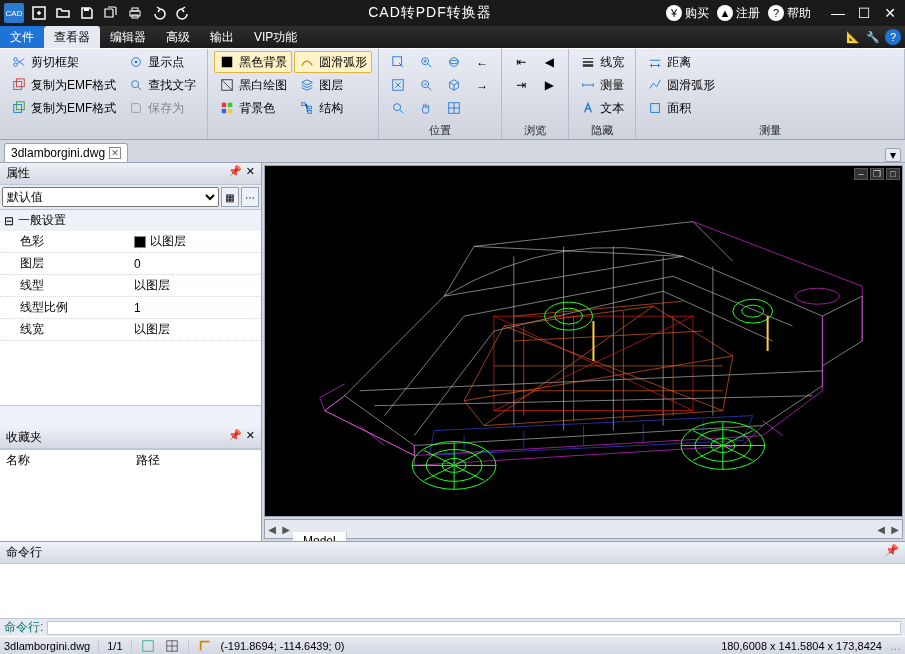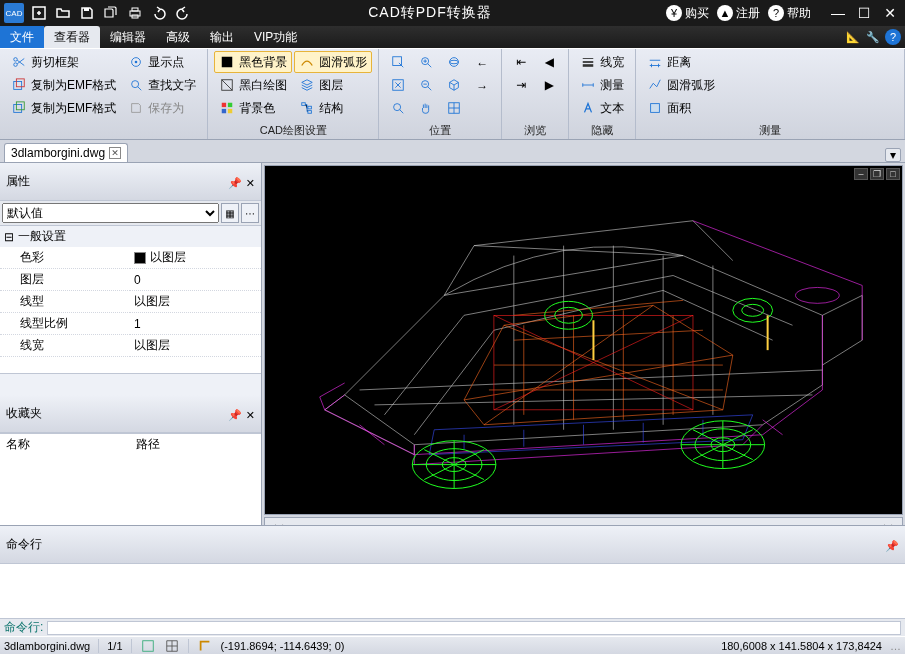--- a/index.html
+++ b/index.html
@@ -132,21 +132,21 @@
   flex: 1; display: flex; border-top: 1px solid #9aa3b4; min-height: 0;
 }
 .left-panel {
   width: 262px; display: flex; flex-direction: column;
   border-right: 1px solid #9aa3b4;
   background: #e6e9ef;
 }
 .pnl-head {
   background: linear-gradient(#eef1f7,#d4d8e2);
   border-bottom: 1px solid #bfc6d4;
-  padding: 10px 6px; display: flex; align-items: flex-end;
+  padding: 2px 6px; display: flex; align-items: flex-start;
 }
 .pnl-head .sp { flex:1 }
 .pnl-head .pin { font-size: 11px; cursor: pointer; }
 .prop-sel {
   display: flex; padding: 2px; justify-content: flex-end;
 }
 .prop-sel select { flex:1; font: inherit; height: 20px; }
 .prop-sel .b { width:18px; height:20px; border:1px solid #9aa3b4; margin-left:2px; background:#eef1f7; cursor:pointer; display:flex;align-items:center;justify-content:center; font-size:10px;}
 .prop-list {
   flex: 1; background: #fff; overflow: auto; border-top:1px solid #bfc6d4;
@@ -419,21 +419,20 @@
                 <rect x="2" y="2" width="4" height="3" fill="none" stroke="#1e74d6"></rect>
                 <rect x="9" y="6" width="4" height="3" fill="none" stroke="#1e74d6"></rect>
                 <rect x="9" y="11" width="4" height="3" fill="none" stroke="#1e74d6"></rect>
                 <path d="M6 4h2v8h1M8 8h1" stroke="#1e74d6"></path>
               </svg>
             </span>
             <span>结构</span>
           </div>
       </div>
     </div>
-    <div class="glabel">CAD绘图设置</div>
   </div>
 
   <div class="rgroup">
     <div class="items">
       <div class="col">
         <div class="ritem icon-only">
             <span class="ricon">
               <svg viewBox="0 0 16 16">
                 <rect x="2" y="2" width="10" height="10" fill="none" stroke="#1e74d6"></rect>
                 <path d="M9 9l5 5" stroke="#1e74d6"></path>

